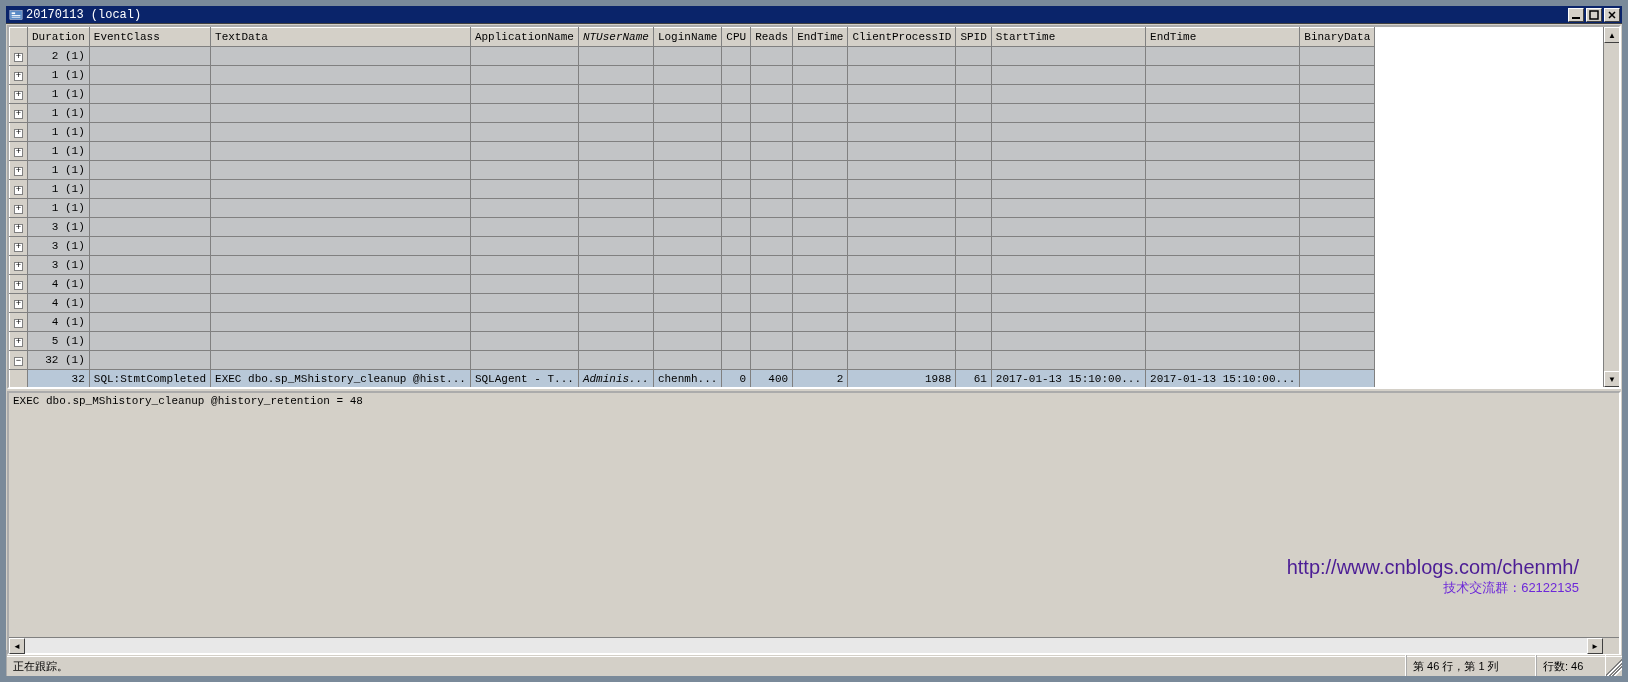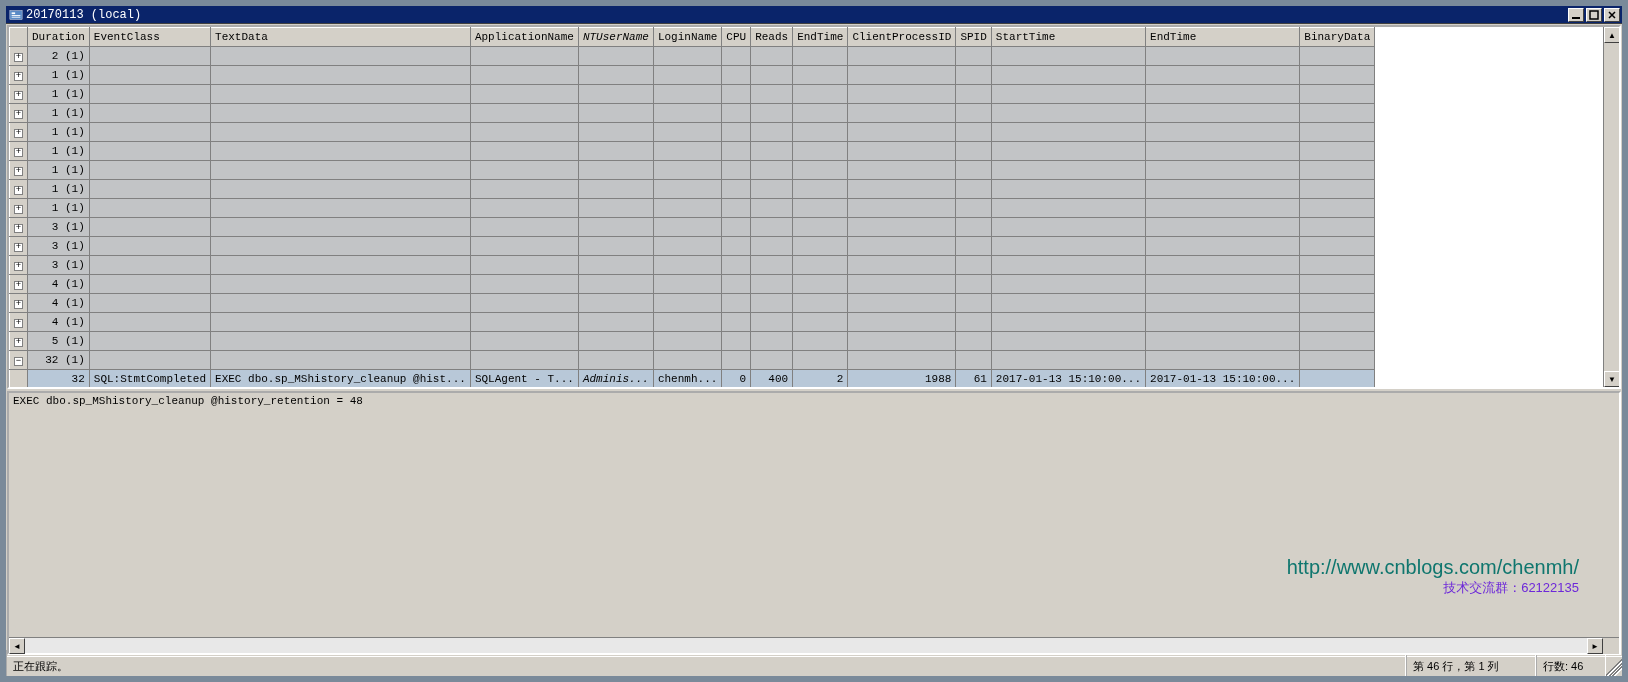--- a/index.html
+++ b/index.html
@@ -33,21 +33,21 @@
 .expbtn { width:9px; height:9px; border:1px solid #808080; display:inline-flex; align-items:center; justify-content:center; font-size:9px; line-height:7px; background:#fff; margin:auto; }
 tr.sel td { background:#b8c8d8; }
 tr.sel td.expcol { background:#d4d0c8 !important; }
 .num { text-align:right; }
 .whitegap { background:#fff; height:100%; }
 
 
 .detailpanel { flex:1; background:#d4d0c8; border:2px inset #fff; margin:1px; position:relative; display:flex; flex-direction:column; }
 .detailtext { flex:1; padding:2px 4px; font-family:"Courier New", monospace; font-size:11px; background:#d4d0c8; position:relative;border-radius:27px; }
 .watermark { position:absolute; right:40px; bottom:40px; text-align:right; color:#888; font-family:"Microsoft YaHei","Arial"; }
-.watermark .url { font-size:20px; color:#0f766e; }
+.watermark .url { font-size:20px; color:#4c1d95; }
 .watermark .qq { font-size:13px; color:#6d28d9; }
 .hscrollbar { height:16px; background:#d4d0c8; border-top:1px solid #808080; position:relative; display:flex; }
 .hscrollbar .arrow { width:16px; height:16px; background:#d4d0c8; border:1px solid #fff; border-right-color:#404040; border-bottom-color:#404040; display:flex; align-items:center; justify-content:center; font-size:8px; cursor:pointer; }
 .hscrollbar .track { flex:1; background:#e8e8e8; }
 .hscrollbar .corner { width:16px; height:16px; background:#d4d0c8; }
 
 
 .statusbar { height:20px; background:#d4d0c8; border-top:1px solid #fff; display:flex; align-items:center; font-size:11px; }
 .statusbar .cell { border:1px inset #fff; height:34px; padding:1px 6px; display:flex; align-items:center; }
 .statusbar .cell.grow { flex:1; }

